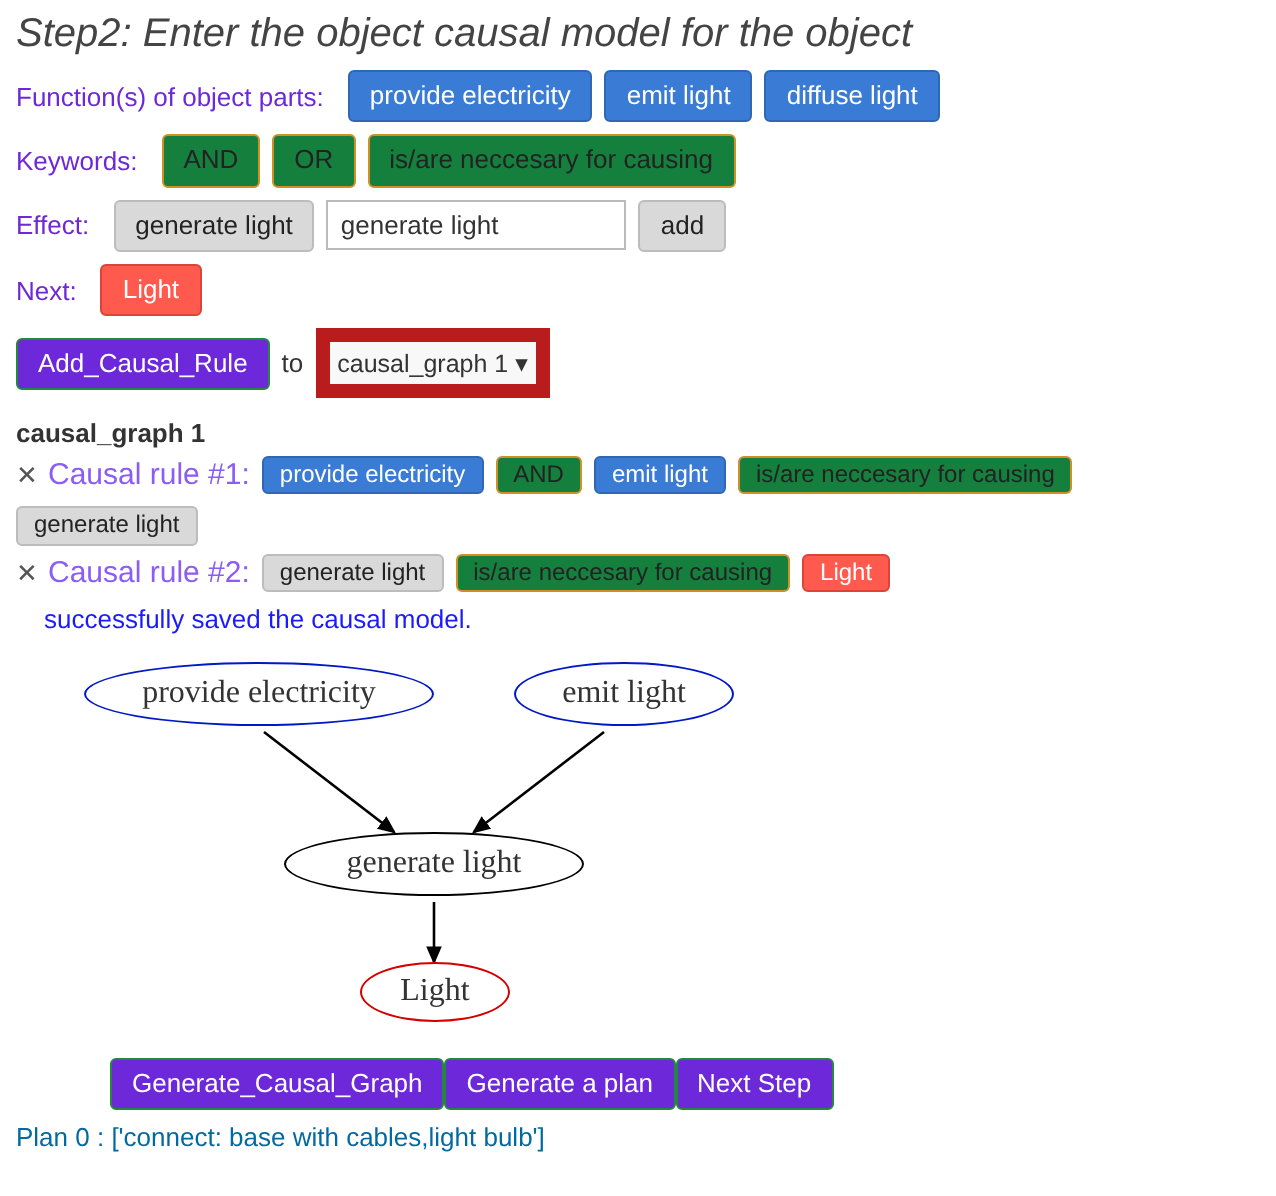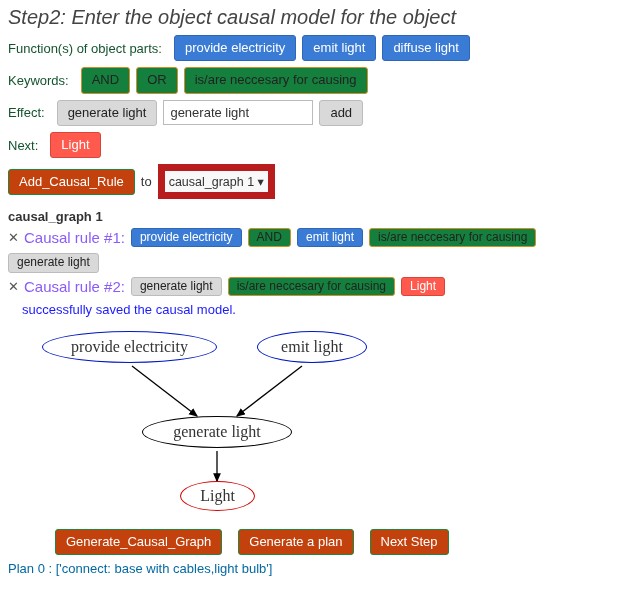--- a/index.html
+++ b/index.html
@@ -20,39 +20,39 @@
     font-style: italic;
   }
   .row {
     display: flex;
     align-items: center;
     flex-wrap: wrap;
     margin: 6px 0;
     gap: 6px;
   }
   .row-label {
-    color: #14532d;
+    color: #6d28d9;
     font-size: 13px;
     margin-right: 6px;
   }
   .chip, .btn {
     display: inline-flex;
     align-items: center;
     padding: 5px 10px;
     border-radius: 3px;
     font-size: 13px;
     border: 1px solid rgba(0,0,0,0.15);
     cursor: pointer;
     line-height: 1.1;
   }
   .chip-blue  { background: #3a7bd5; color: #fff; border-color:#2f67b5;}
   .chip-amber { background: #15803d; color: #222; border-color:#d18f28;}
   .chip-gray  { background: #d9d9d9; color: #222; border-color:#bcbcbc;}
   .chip-red   { background: #ff5a4d; color: #fff; border-color:#d94538;}
-  .chip-green { background: #c2410c; color: #fff; border-color:#23873d;}
+  .chip-green { background: #6d28d9; color: #fff; border-color:#23873d;}
   .chip-small { padding: 3px 8px; font-size: 12px; }
   .tight { padding: 2px 8px; }
 
   input.text-input {
     padding: 4px 6px;
     font-size: 13px;
     border: 1px solid #bbb;
     color: #333;
     background:#fff;
   }
@@ -108,21 +108,21 @@
     font-family: Georgia, 'Times New Roman', serif;
     font-size: 16px;
     display: flex;
     align-items: center;
     justify-content: center;
     padding: 4px 12px;
     white-space: nowrap;
   }
   .action-row {
     display:flex;
-    gap:16px;
+    gap:0;
     margin: 8px 0 6px 0;
     padding-left: 47px;
   }
   .plan-line {
     color:#0369a1;
     font-size:13px;
     margin-top:2px;
   }
 </style>
 </head>

